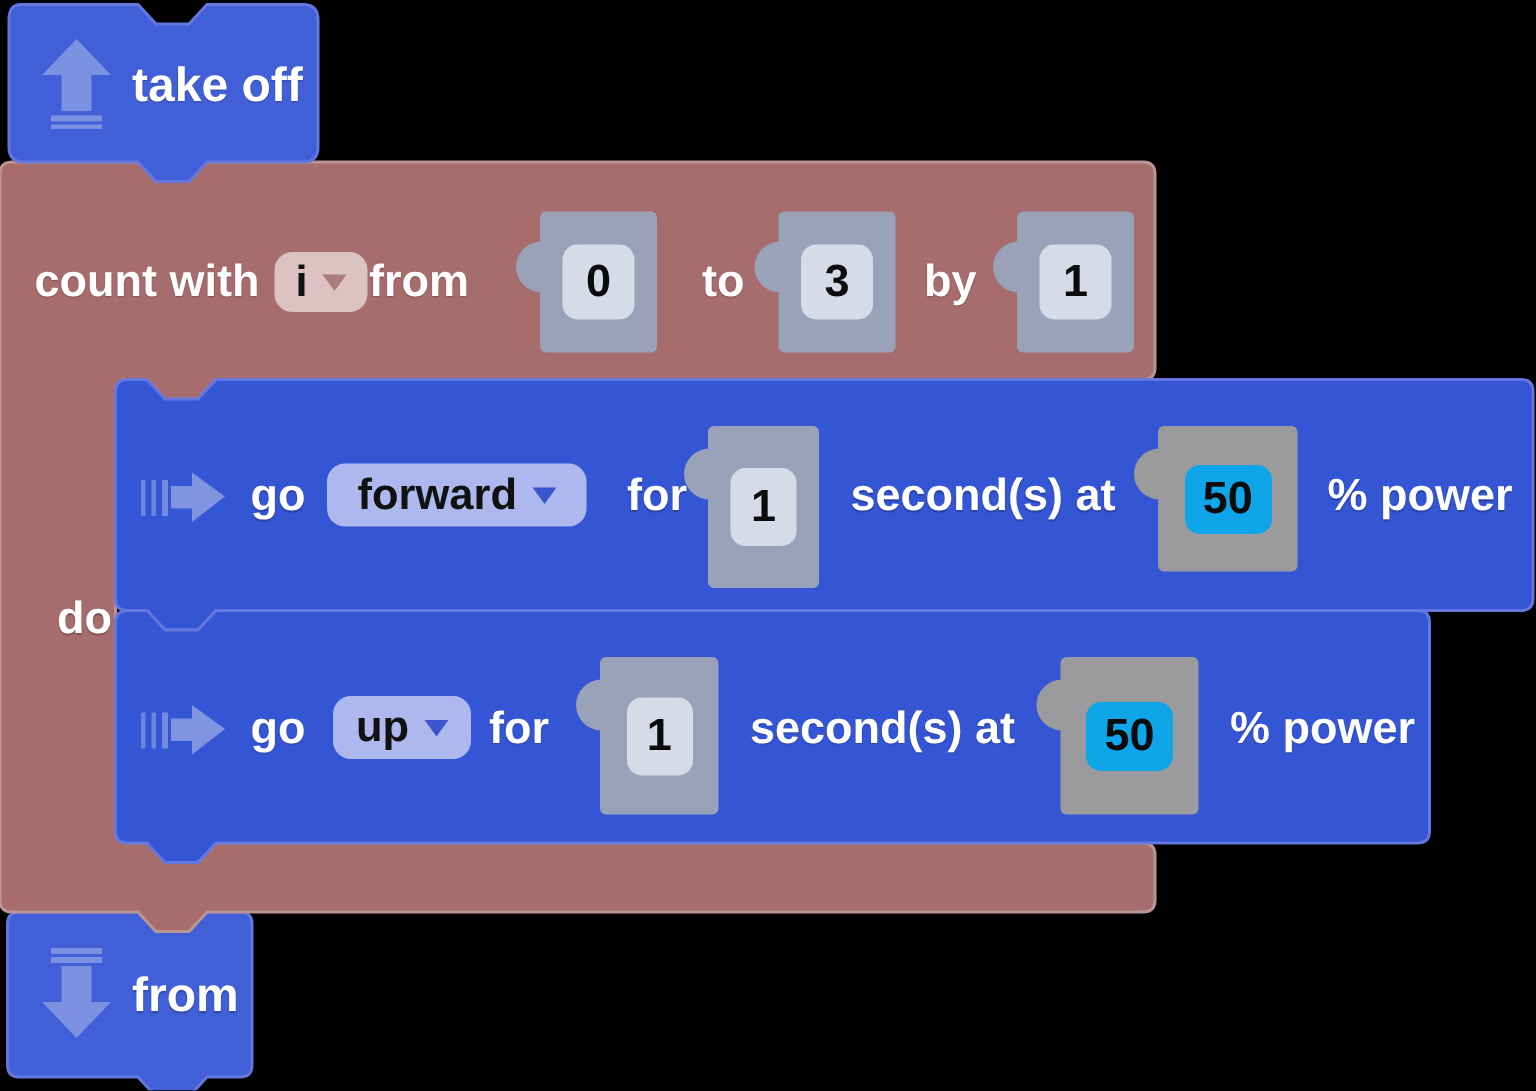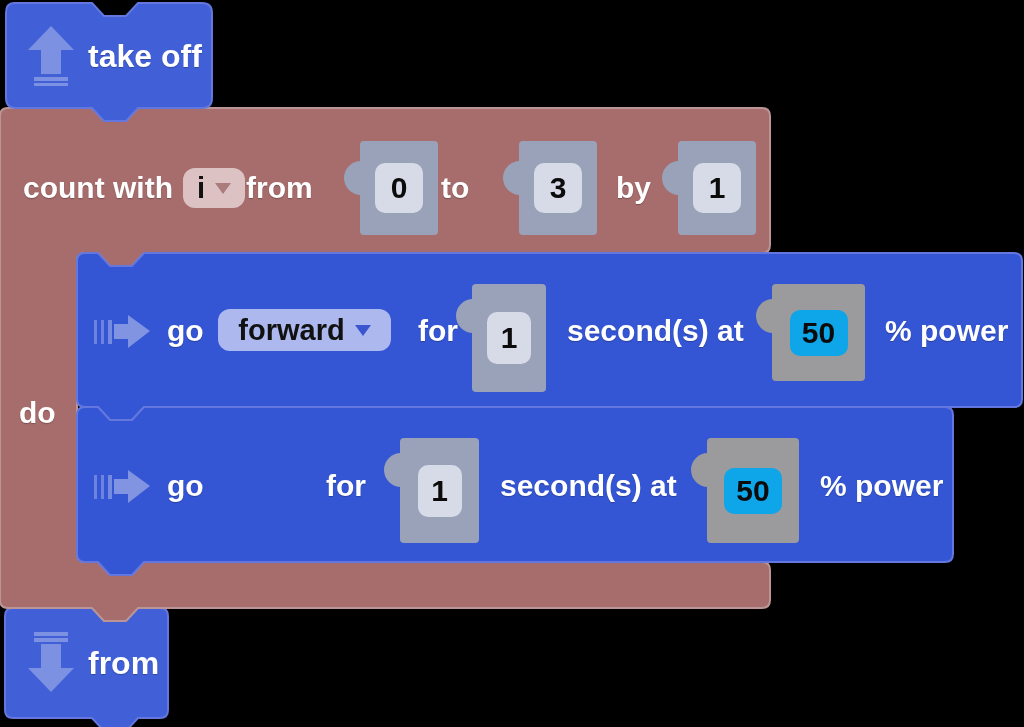--- a/index.html
+++ b/index.html
@@ -66,29 +66,29 @@
 
   <div class="ov lbl" style="left:23px;top:188px">count with</div>
   <div class="ov dd dd-loop" style="left:183px;top:188px;width:62px;height:40px">
     <span class="dd-text">i</span>
     <span class="caret"></span>
   </div>
   <div class="ov lbl" style="left:246px;top:188px">from</div>
   <div class="sb sb-blue nub20" style="left:360px;top:141px;width:78px;height:94px">
     <div class="field field-blue" style="width:48px;height:50px">0</div>
   </div>
-  <div class="ov lbl" style="left:441px;top:188px">to</div>
+  <div class="ov lbl" style="left:468px;top:188px">to</div>
   <div class="sb sb-blue nub20" style="left:519px;top:141px;width:78px;height:94px">
     <div class="field field-blue" style="width:48px;height:50px">3</div>
   </div>
   <div class="ov lbl" style="left:616px;top:188px">by</div>
   <div class="sb sb-blue nub20" style="left:678px;top:141px;width:78px;height:94px">
     <div class="field field-blue" style="width:48px;height:50px">1</div>
   </div>
-  <div class="ov lbl" style="left:19px;top:413px">do</div>
+  <div class="ov lbl" style="left:38px;top:413px">do</div>
 
   <svg class="ov" style="left:94px;top:314px" width="62" height="34">
     <rect x="0" y="6" width="3" height="24" fill="#8094e2" opacity="0.75"></rect>
     <rect x="7" y="6" width="3" height="24" fill="#8094e2" opacity="0.75"></rect>
     <rect x="14" y="6" width="4" height="24" fill="#8094e2" opacity="0.85"></rect>
     <rect x="20" y="10" width="14" height="15" fill="#8094e2"></rect>
     <polygon points="34,1 56,17 34,34" fill="#8094e2"></polygon>
   </svg>
   <div class="ov lbl" style="left:167px;top:331px">go</div>
   <div class="ov dd dd-blue" style="left:218px;top:330px;width:173px;height:42px">
@@ -106,20 +106,24 @@
   <div class="ov lbl" style="left:885px;top:331px">% power</div>
 
   <svg class="ov" style="left:94px;top:469px" width="62" height="34">
     <rect x="0" y="6" width="3" height="24" fill="#8094e2" opacity="0.75"></rect>
     <rect x="7" y="6" width="3" height="24" fill="#8094e2" opacity="0.75"></rect>
     <rect x="14" y="6" width="4" height="24" fill="#8094e2" opacity="0.85"></rect>
     <rect x="20" y="10" width="14" height="15" fill="#8094e2"></rect>
     <polygon points="34,1 56,17 34,34" fill="#8094e2"></polygon>
   </svg>
   <div class="ov lbl" style="left:167px;top:486px">go</div>
+  <div class="ov dd dd-blue" style="left:222px;top:485px;width:92px;height:42px">
+    <span class="dd-text">up</span>
+    <span class="caret"></span>
+  </div>
   <div class="ov lbl" style="left:326px;top:486px">for</div>
   <div class="sb sb-blue nub15" style="left:400px;top:438px;width:79px;height:105px">
     <div class="field field-blue" style="width:44px;height:52px">1</div>
   </div>
   <div class="ov lbl" style="left:500px;top:486px">second(s) at</div>
   <div class="sb sb-gray nub15" style="left:707px;top:438px;width:92px;height:105px">
     <div class="field field-gray" style="width:58px;height:46px">50</div>
   </div>
   <div class="ov lbl" style="left:820px;top:486px">% power</div>
 

